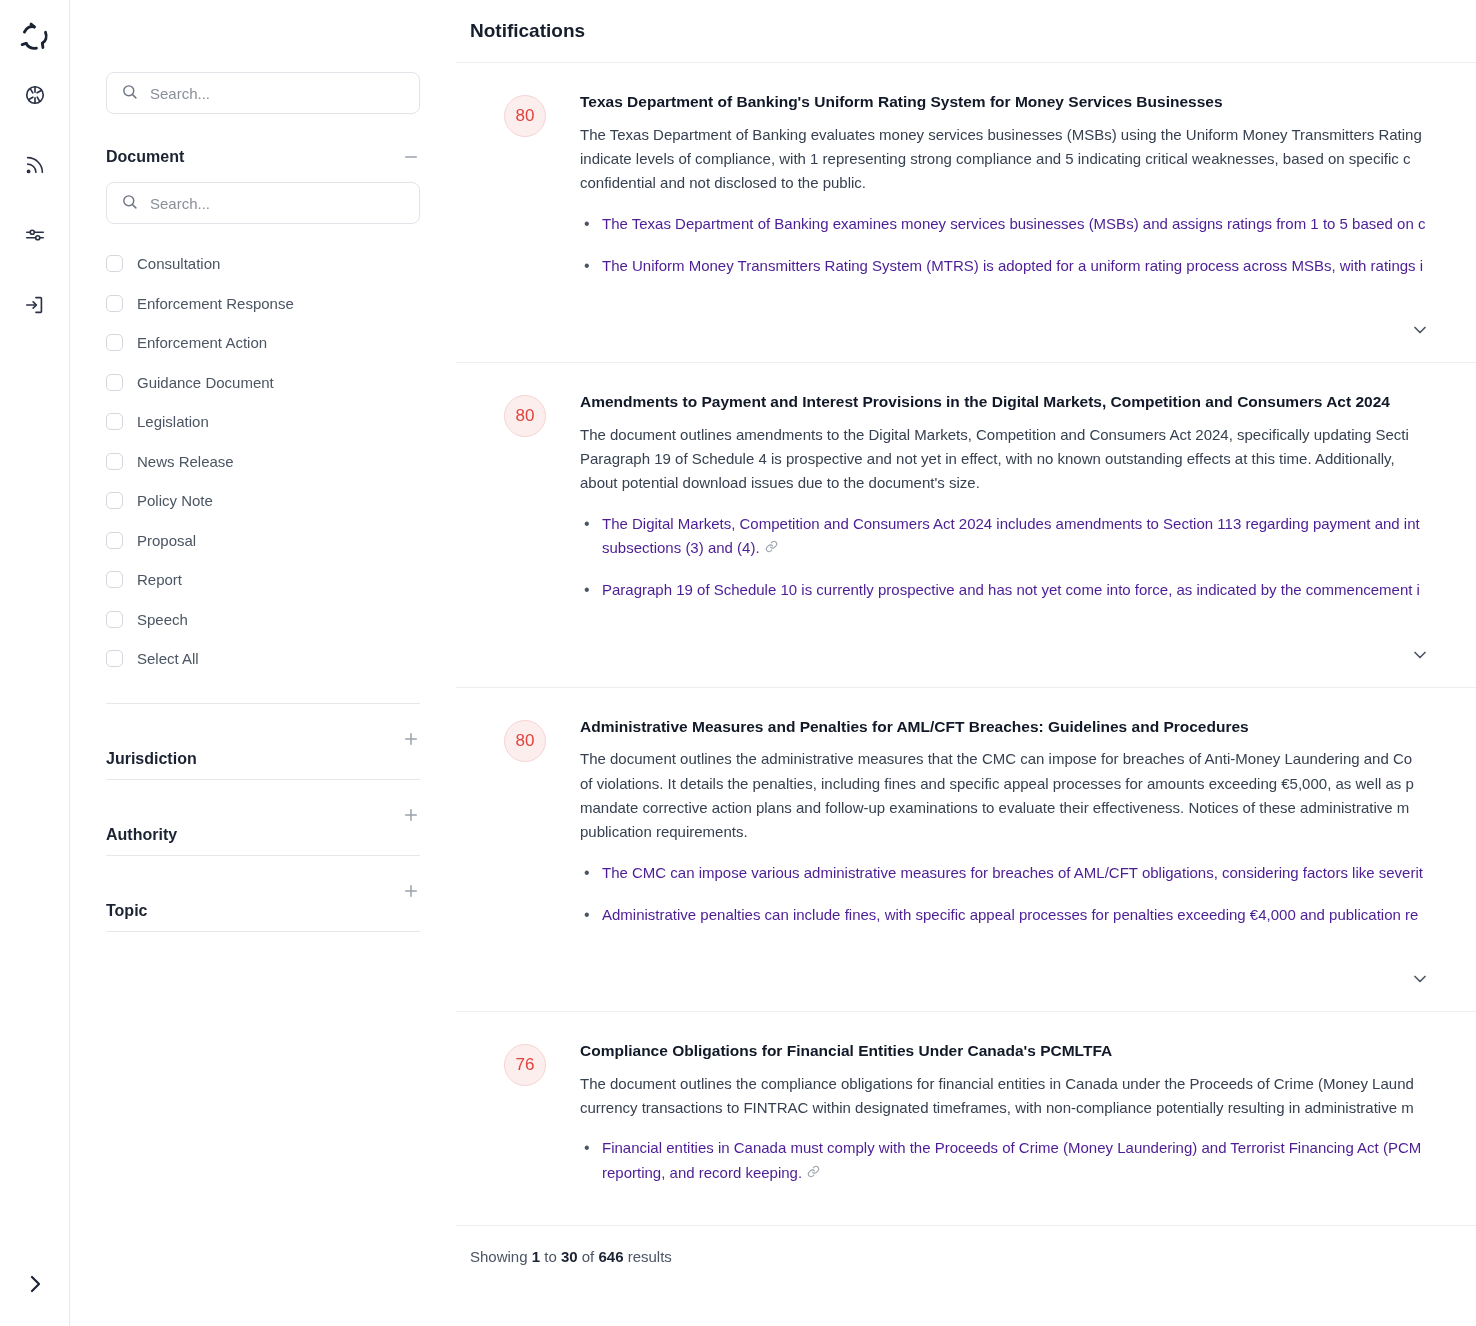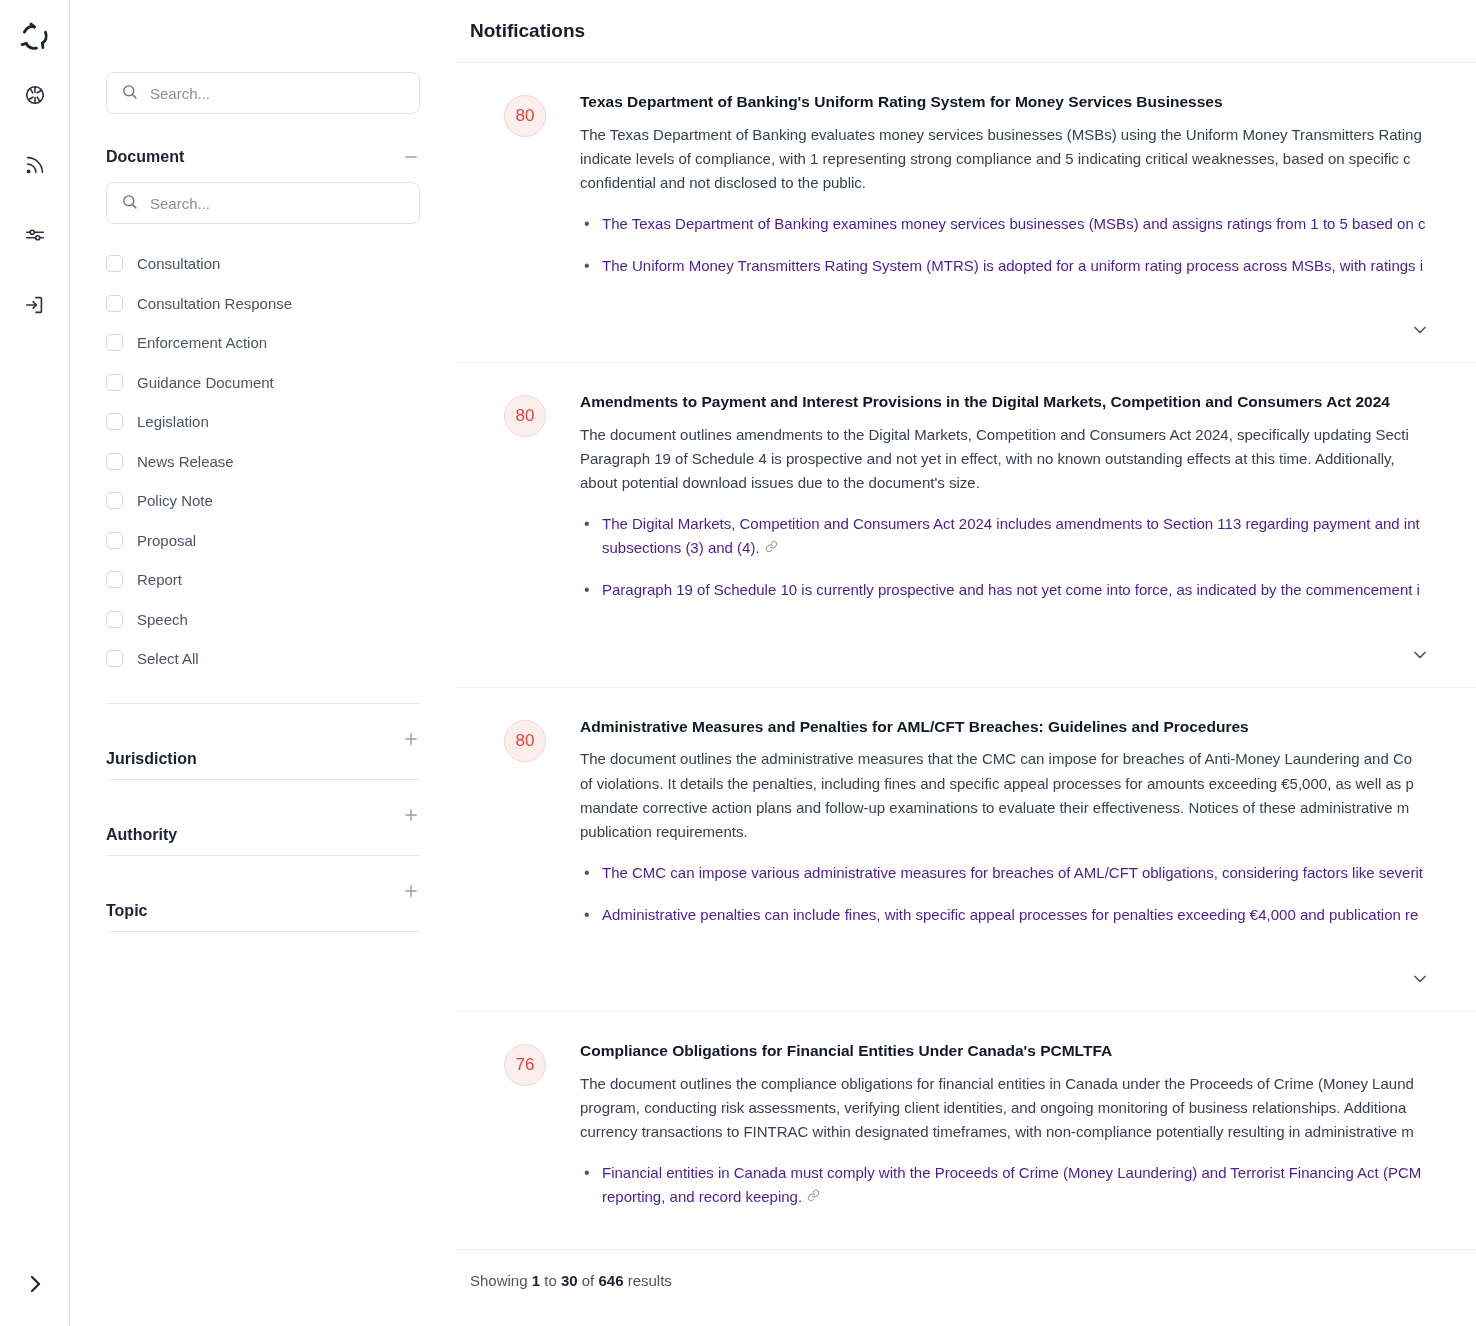--- a/index.html
+++ b/index.html
@@ -213,21 +213,21 @@
           <input type="text" placeholder="Search..." style="">
         </div>
 
         <div class="opt-list" id="opt-list">
             <div class="opt">
               <span class="cb"></span>
               <span class="opt-label">Consultation</span>
             </div>
             <div class="opt">
               <span class="cb"></span>
-              <span class="opt-label">Consultation Response</span>
+              <span class="opt-label">Enforcement Response</span>
             </div>
             <div class="opt">
               <span class="cb"></span>
               <span class="opt-label">Enforcement Action</span>
             </div>
             <div class="opt">
               <span class="cb"></span>
               <span class="opt-label">Guidance Document</span>
             </div>
             <div class="opt">
@@ -381,21 +381,20 @@
         </div>
         <div class="card-divider" style="margin-top: 18px;"></div>
         <div class="card" style="padding-left: 14px;">
           <div class="badge-col">
             <div class="badge">76</div>
           </div>
           <div class="card-body">
             <div class="card-title">Compliance Obligations for Financial Entities Under Canada's PCMLTFA</div>
             <div class="card-summary">
               <span class="ln">The document outlines the compliance obligations for financial entities in Canada under the Proceeds of Crime (Money Laund</span>
-              <span class="ln">program, conducting risk assessments, verifying client identities, and ongoing monitoring of business relationships. Additiona</span>
               <span class="ln">currency transactions to FINTRAC within designated timeframes, with non-compliance potentially resulting in administrative m</span>
             </div>
             <ul class="bullets">
               <li><span class="ln">Financial entities in Canada must comply with the Proceeds of Crime (Money Laundering) and Terrorist Financing Act (PCM</span><span class="ln" style="display: inline;">reporting, and record keeping.</span><span class="clip"><svg width="13" height="13" viewBox="0 0 24 24" fill="none" stroke="#9aa0aa" stroke-width="2" stroke-linecap="round" stroke-linejoin="round">
                     <path d="M10 13a5 5 0 0 0 7.5.5l3-3a5 5 0 0 0-7-7l-1.7 1.7"></path>
                     <path d="M14 11a5 5 0 0 0-7.5-.5l-3 3a5 5 0 0 0 7 7l1.7-1.7"></path>
                   </svg></span></li>
             </ul>
           </div>
         </div>

